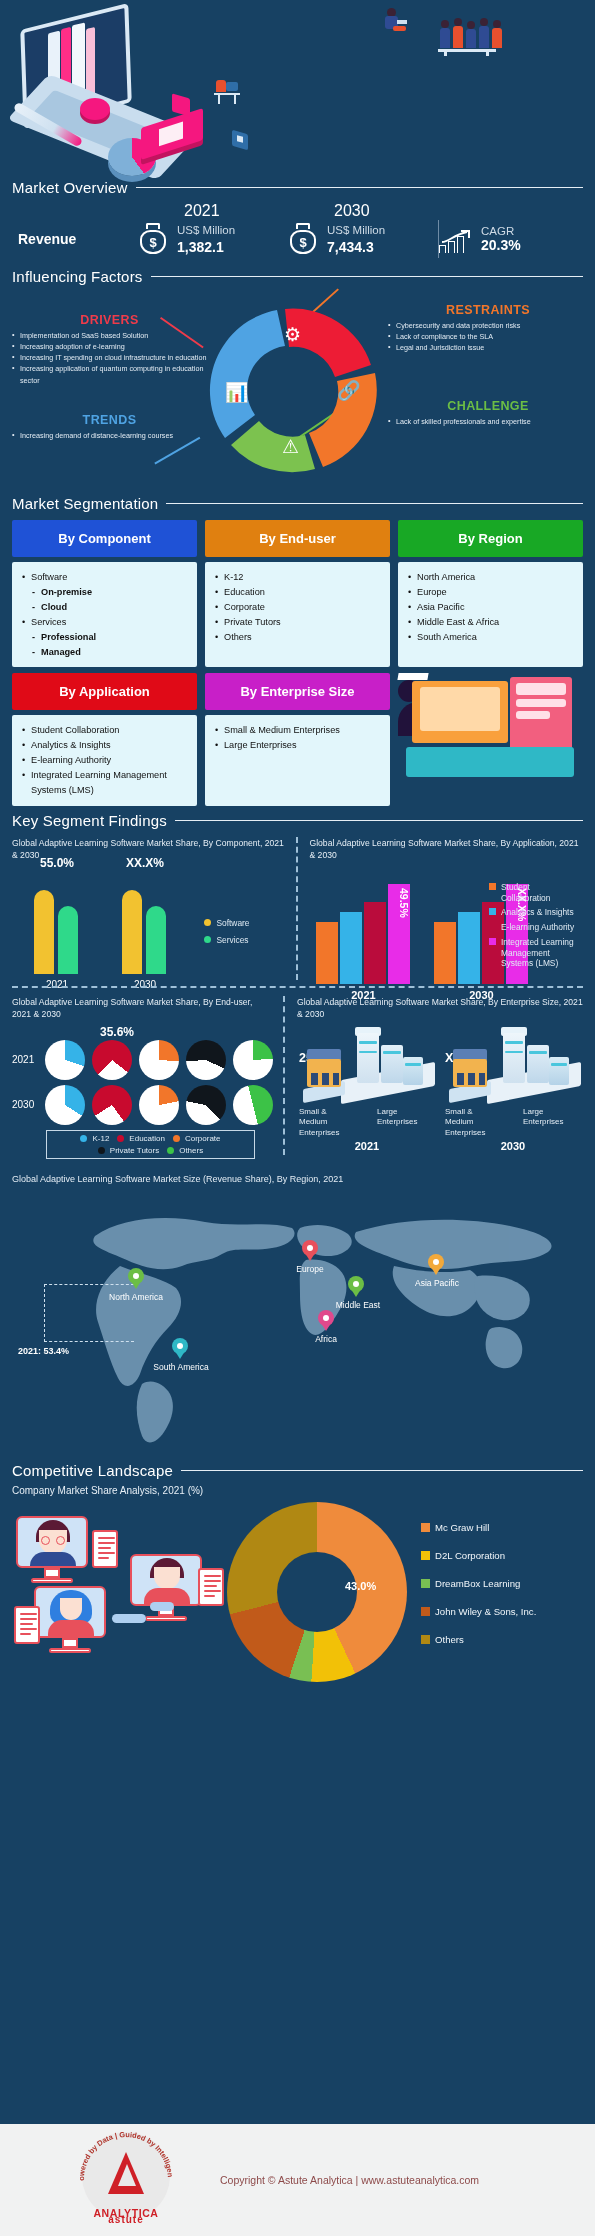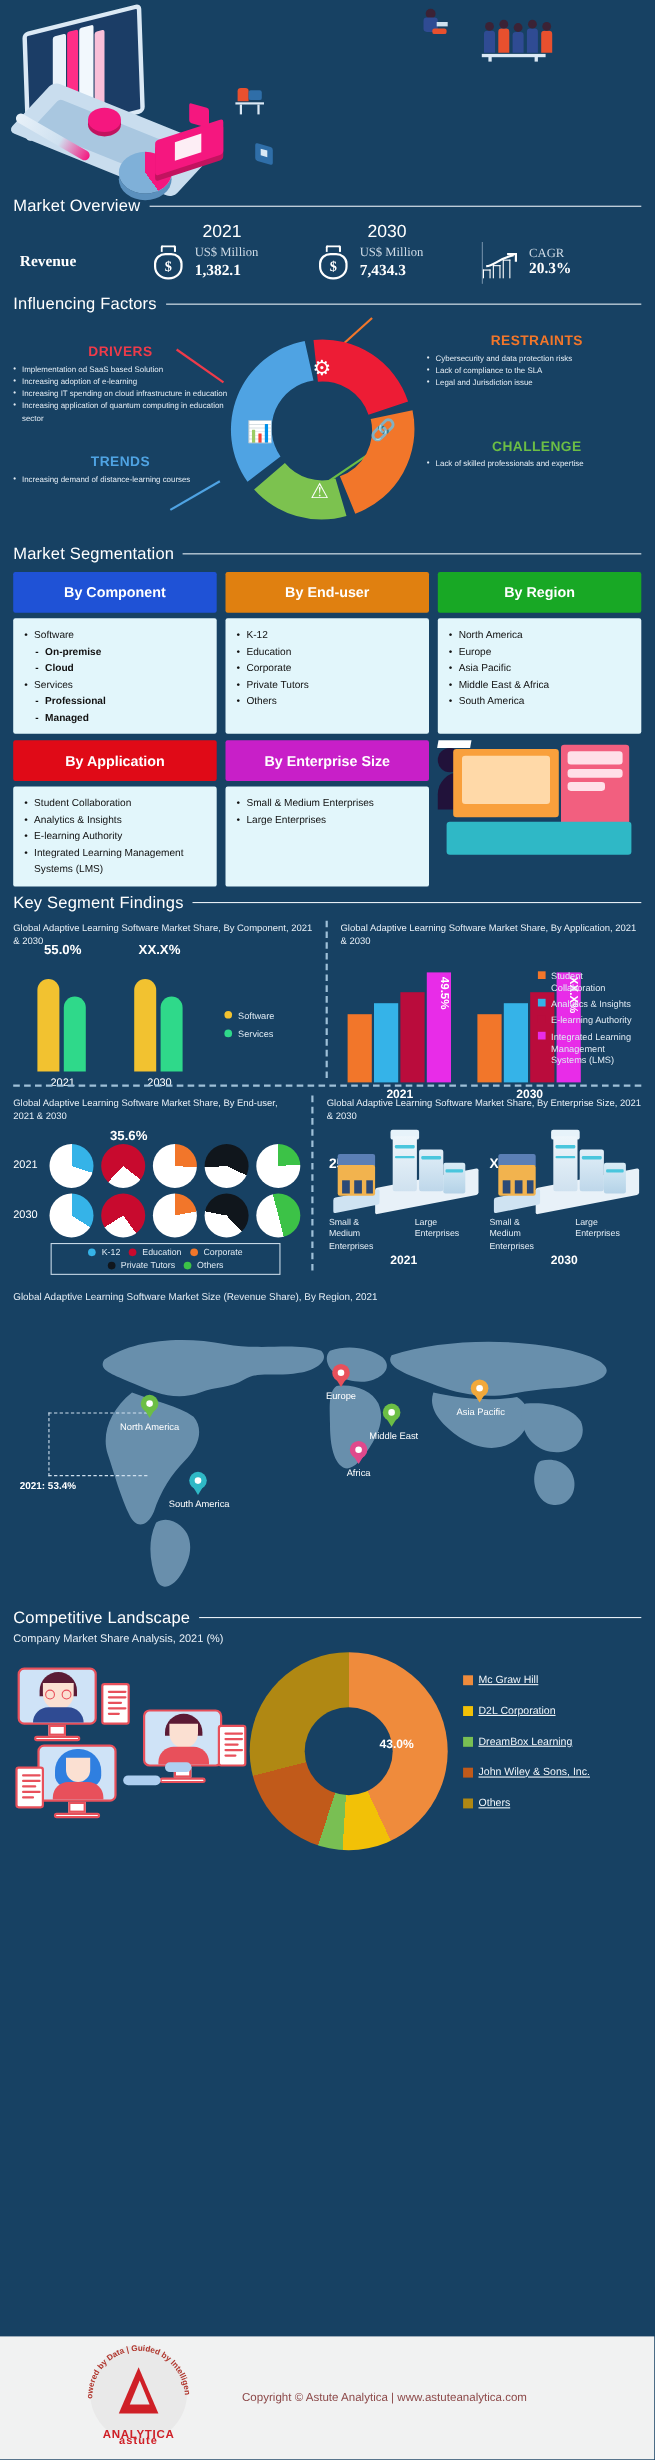--- a/index.html
+++ b/index.html
@@ -102,21 +102,21 @@
   .sec-title h2 { font-size: 15px; font-weight: 400; white-space: nowrap; letter-spacing: .2px; }
   .sec-title .rule { flex: 1; height: 1.5px; background: #e6eef5; }
 
   
   .overview { padding-top: 4px; }
   .ov-grid {
     display: grid; grid-template-columns: 120px 150px 150px 1px 160px;
     align-items: end; padding: 6px 12px 0 18px;
   }
   .ov-year { font-size: 16px; font-weight: 400; text-align: left; padding-left: 46px; }
-  .ov-body { display: grid; grid-template-columns: 120px 150px 150px 1px 160px; padding: 0 20px 0 18px; align-items: center; font-family: Liberation Serif, serif; }
+  .ov-body { display: grid; grid-template-columns: 120px 150px 150px 1px 160px; padding: 0 20px 0 18px; align-items: center; }
   .ov-label { font-size: 14px; font-weight: 700; }
   .moneycell { display: flex; align-items: center; gap: 9px; }
   .bagicon { width: 30px; height: 32px; position: relative; flex: 0 0 30px; }
   .bag-top { position:absolute; left:8px; top:0; width:14px; height:6px; border:2px solid #fff; border-bottom:none; border-radius:2px 2px 0 0;}
   .bag-body { position:absolute; left:2px; top:7px; width:26px; height:24px; border:2px solid #fff; border-radius:40% 40% 48% 48%; display:flex; align-items:center; justify-content:center; font-size:13px; font-weight:700;}
   .unit { font-size: 11.5px; color: #cfdbe6; font-weight: 400; line-height: 1.35; }
   .amount { font-size: 14px; font-weight: 700; }
   .ov-div { width: 1px; height: 38px; background: #6f8ca6; justify-self: center; }
   .cagrcell { display: flex; align-items: center; gap: 8px; }
   .cagr-icon { width: 34px; height: 28px; position: relative; flex: 0 0 34px; }
@@ -292,21 +292,21 @@
   .face-skin { position:absolute; background:#fbe0d2; border-radius: 0 0 14px 14px; }
   .face-body { position:absolute; border-radius: 14px 14px 0 0; }
   .doc { position:absolute; background:#fff; border:2px solid #e8505b; border-radius:3px; }
   .doc i { position:absolute; left:4px; height:2px; background:#e8505b; border-radius:1px; }
   .bluepill { position:absolute; background:#aecff0; border-radius:6px; }
   .donutwrap { position: relative; width: 180px; height: 180px; flex: 0 0 180px; }
   .donut { width: 180px; height: 180px; border-radius: 50%; }
   .donut-hole { position: absolute; left: 50px; top: 50px; width: 80px; height: 80px; border-radius: 50%; background: #174163; }
   .donut-val { position: absolute; left: 118px; top: 78px; font-size: 11px; font-weight: 700; }
   .comp-legend { margin-left: 14px; }
-  .comp-legend .lgd-item { font-size: 9.6px; margin-bottom: 17px; color: #f1f6fa; text-decoration: underline; }
+  .comp-legend .lgd-item { font-size: 9.6px; margin-bottom: 17px; color: #f1f6fa; }
   .comp-legend .sq { width: 9px; height: 9px; flex: 0 0 9px; }
 
   
   .footer {
     position: absolute; left: 0; bottom: 0; width: 595px; height: 112px;
     background: #f1f2f2; display: flex; align-items: center;
   }
   .footer::after { content:""; position:absolute; left:0; bottom:-16px; width:595px; height:16px; background:#174163; }
   .logo { width: 110px; height: 100px; position: relative; margin-left: 72px; flex: 0 0 110px; }
   .logo-ring {

